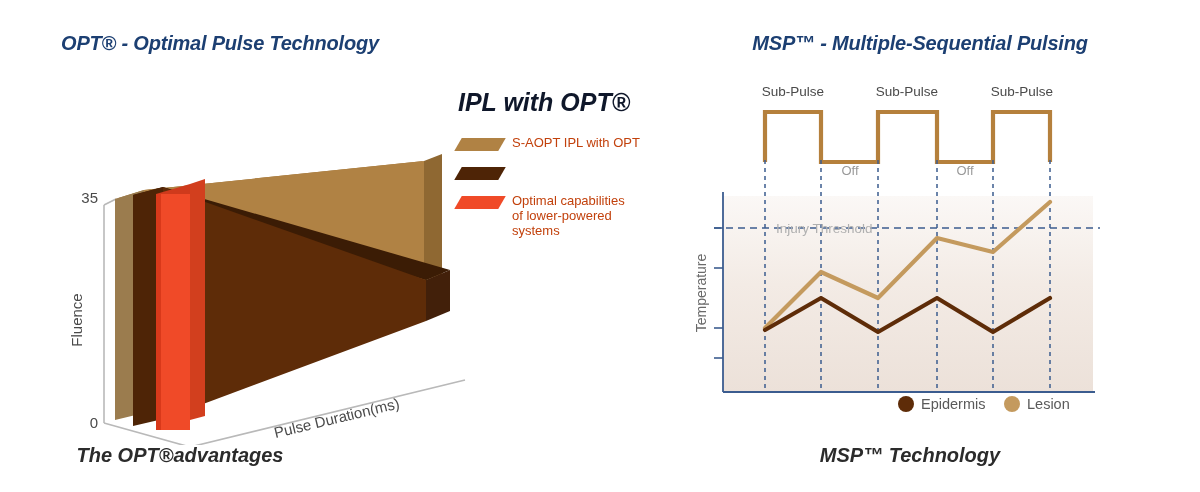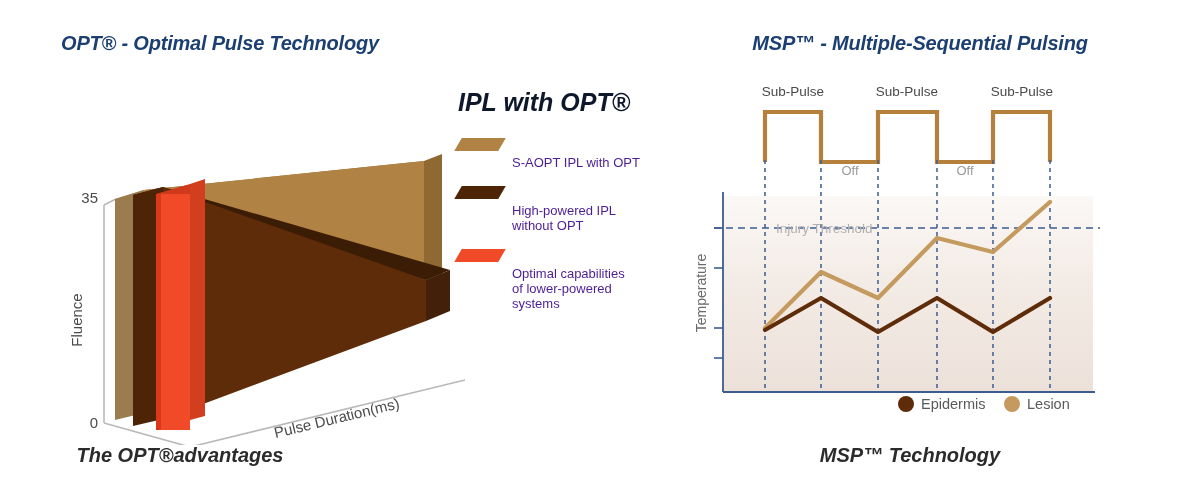--- a/index.html
+++ b/index.html
@@ -51,21 +51,21 @@
   #opt-legend { position:absolute; left:458px; top:88px; width:200px; }
   #legend-heading {
     font-size:25px; font-weight:bold; font-style:italic;
     color:#0f172a; margin-bottom:18px; white-space:nowrap;
   }
   .legend-row { display:flex; align-items:flex-start; margin-bottom:13px; }
   .swatch {
     width:44px; height:13px; flex:0 0 44px; margin-top:3px; margin-right:10px;
     transform:skewX(-30deg);
   }
-  .legend-text { font-size:13px; color:#4c1d95; line-height:15px; white-space:pre-line;margin-top:20px; }
+  .legend-text { font-size:13px; color:#c2410c; line-height:15px; white-space:pre-line; }
 
   
   #msp-svg { position:absolute; left:0; top:0; }
 
   .sub-pulse-lbl { font-size:13.5px; fill:#4a4a4a; font-family:"Liberation Sans", sans-serif; text-anchor:middle; }
   .off-lbl       { font-size:13px;   fill:#9a9a9a; font-family:"Liberation Sans", sans-serif; text-anchor:middle; }
   .thresh-lbl    { font-size:13.5px; fill:#b0b0b0; font-family:"Liberation Sans", sans-serif; }
   .temp-lbl      { font-size:14px;   fill:#6a6a6a; font-family:"Liberation Sans", sans-serif; text-anchor:middle; }
   .key-lbl       { font-size:14.5px; fill:#5a5a5a; font-family:"Liberation Sans", sans-serif; }
 </style>
@@ -125,22 +125,20 @@
   <div id="opt-legend">
     <div id="legend-heading">IPL with OPT®</div>
 
     <div class="legend-row">
       <span class="swatch" style="background:#b08244"></span>
       <span class="legend-text">S-AOPT IPL with OPT</span>
     </div>
 
     <div class="legend-row">
       <span class="swatch" style="background:#4e2406"></span>
-      <span class="legend-text">High-powered IPL
- without OPT</span>
     </div>
 
     <div class="legend-row">
       <span class="swatch" style="background:#f04a28"></span>
       <span class="legend-text">Optimal capabilities
 of lower-powered
 systems</span>
     </div>
   </div>
 

